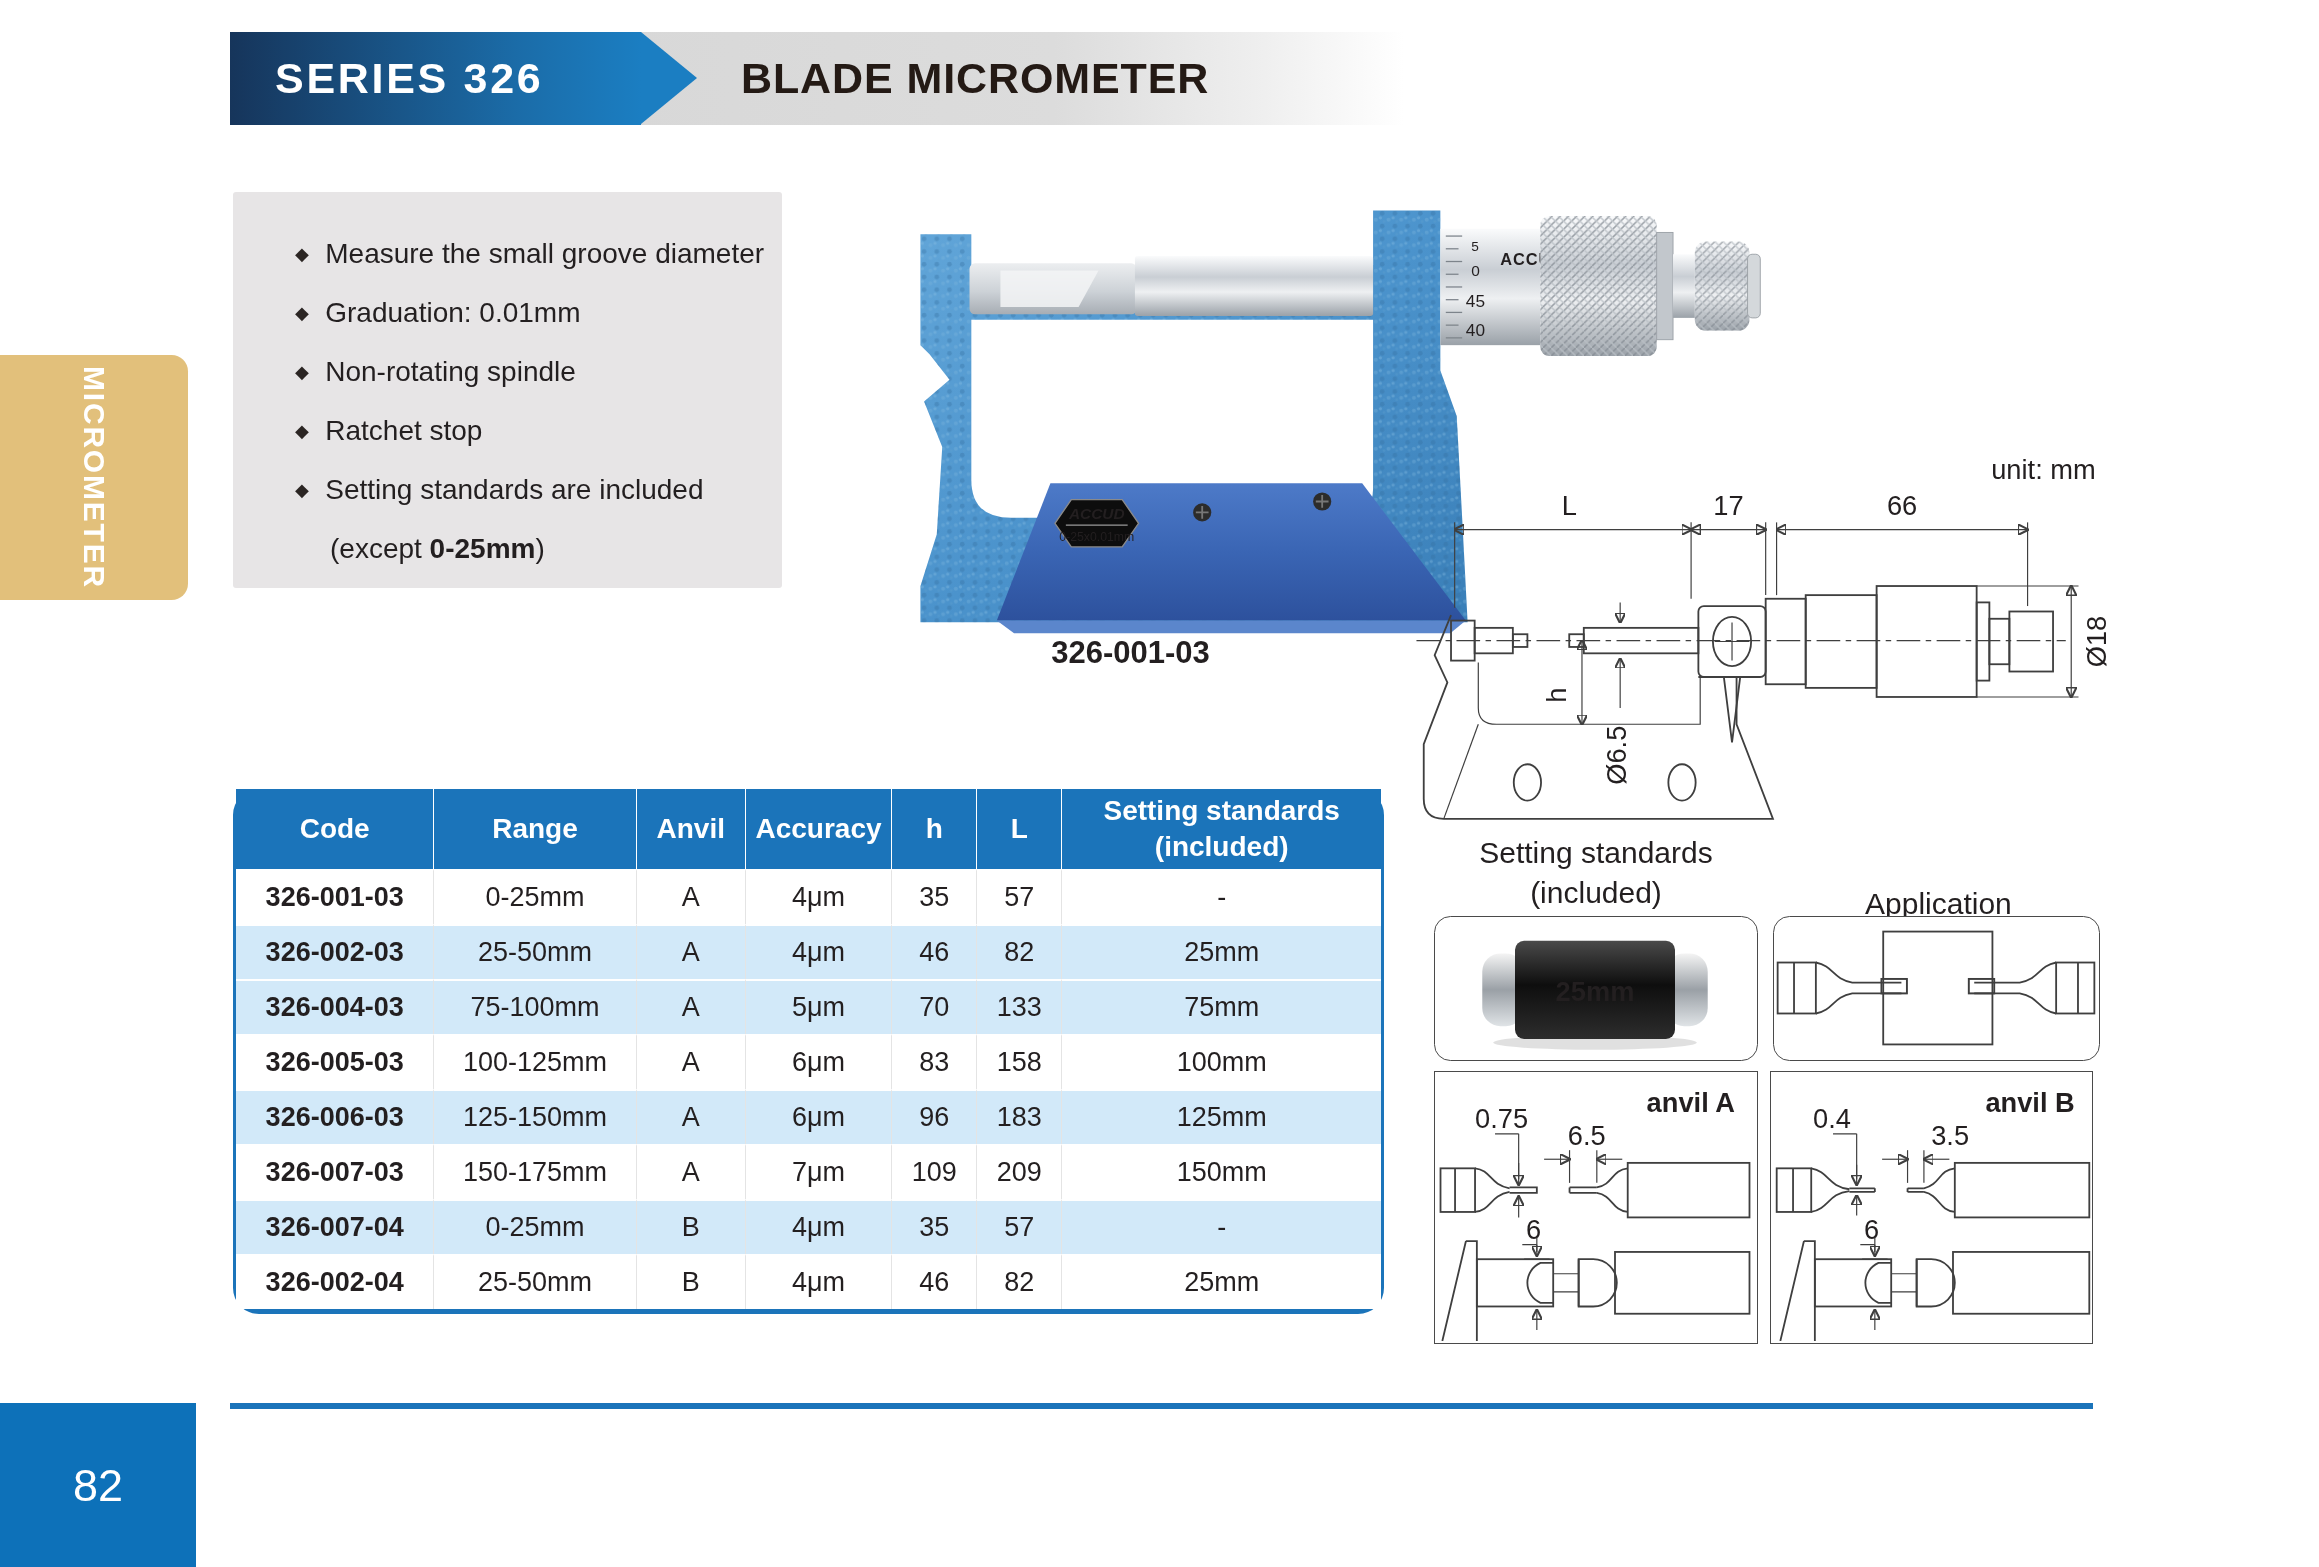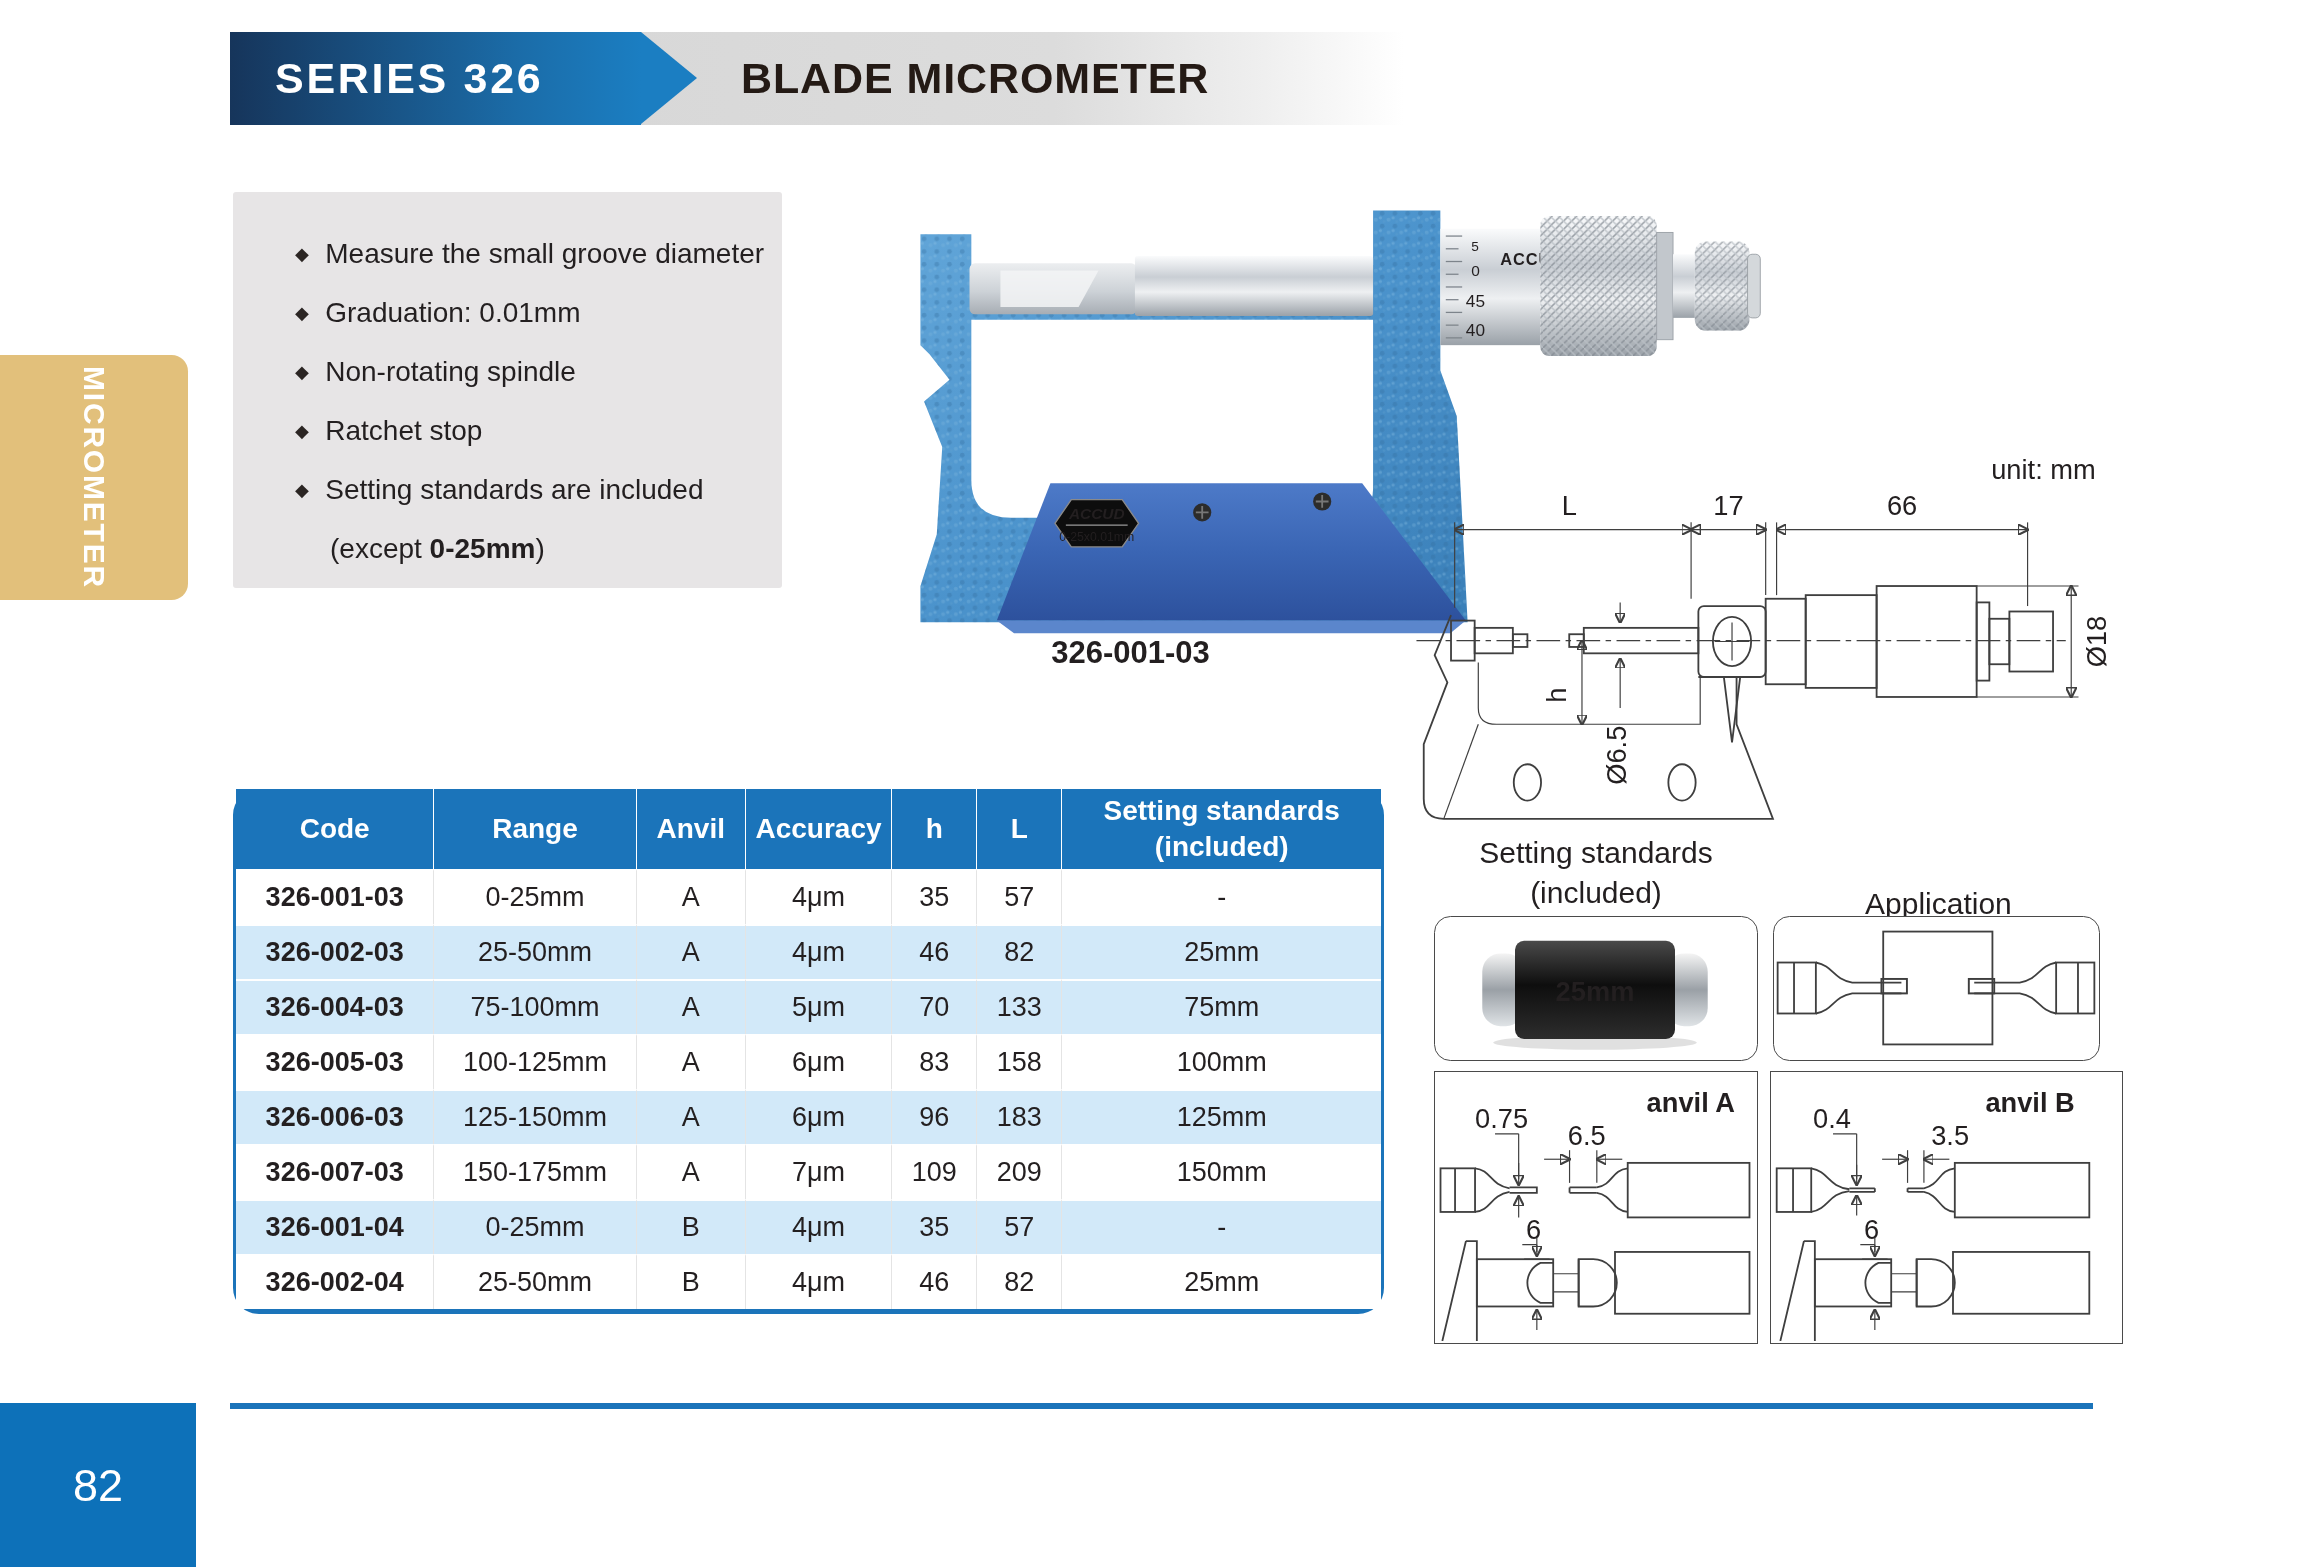--- a/index.html
+++ b/index.html
@@ -37,21 +37,21 @@
   .photo-caption{left:1026px;top:635px;width:209px;text-align:center;font-size:31px;font-weight:bold;}
   .hd-ss{left:1434px;top:833px;width:324px;text-align:center;font-size:30px;line-height:40px;}
   .hd-app{left:1865px;top:887px;width:327px;text-align:left;font-size:30px;}
 
   
   .panel{box-sizing:border-box;border:1.8px solid #4a4a4a;background:#fff;}
   .panel.round{border-radius:16.4px;}
   .p-ss{left:1434px;top:916px;width:324px;height:145px;}
   .p-app{left:1773px;top:916px;width:327px;height:145px;}
   .p-anvA{left:1434px;top:1071px;width:324px;height:273px;}
-  .p-anvB{left:1770px;top:1071px;width:353px;height:273px;}
+  .p-anvB{left:1770px;top:1071px;width:323px;height:273px;}
 
   
   .spec-table{left:233px;top:789px;border-collapse:separate;border-spacing:0;table-layout:fixed;
     width:1151px;border-left:3.6px solid #1b74ba;border-right:3.6px solid #1b74ba;border-bottom:5.5px solid #1b74ba;border-radius:26px;}
   .spec-table th{background:#1b74ba;color:#fff;font-size:28px;font-weight:bold;height:80px;
     border-right:1.8px solid #ffffff;vertical-align:middle;text-align:center;padding:0;line-height:36px;}
   .spec-table th:last-child{border-right:none;}
   .spec-table td{font-size:27px;text-align:center;vertical-align:middle;height:53px;
     border-top:2.7px solid #ffffff;border-right:1.8px solid #e4e4e4;background:#ffffff;padding:0;}
   .spec-table td:last-child{border-right:none;}
@@ -324,21 +324,21 @@
         <tr>
           <td class="code">326-007-03</td>
           <td>150-175mm</td>
           <td>A</td>
           <td>7μm</td>
           <td>109</td>
           <td>209</td>
           <td>150mm</td>
         </tr>
         <tr class="alt">
-          <td class="code">326-001-04</td>
+          <td class="code">326-007-04</td>
           <td>0-25mm</td>
           <td>B</td>
           <td>4μm</td>
           <td>35</td>
           <td>57</td>
           <td>-</td>
         </tr>
         <tr>
           <td class="code">326-002-04</td>
           <td>25-50mm</td>

